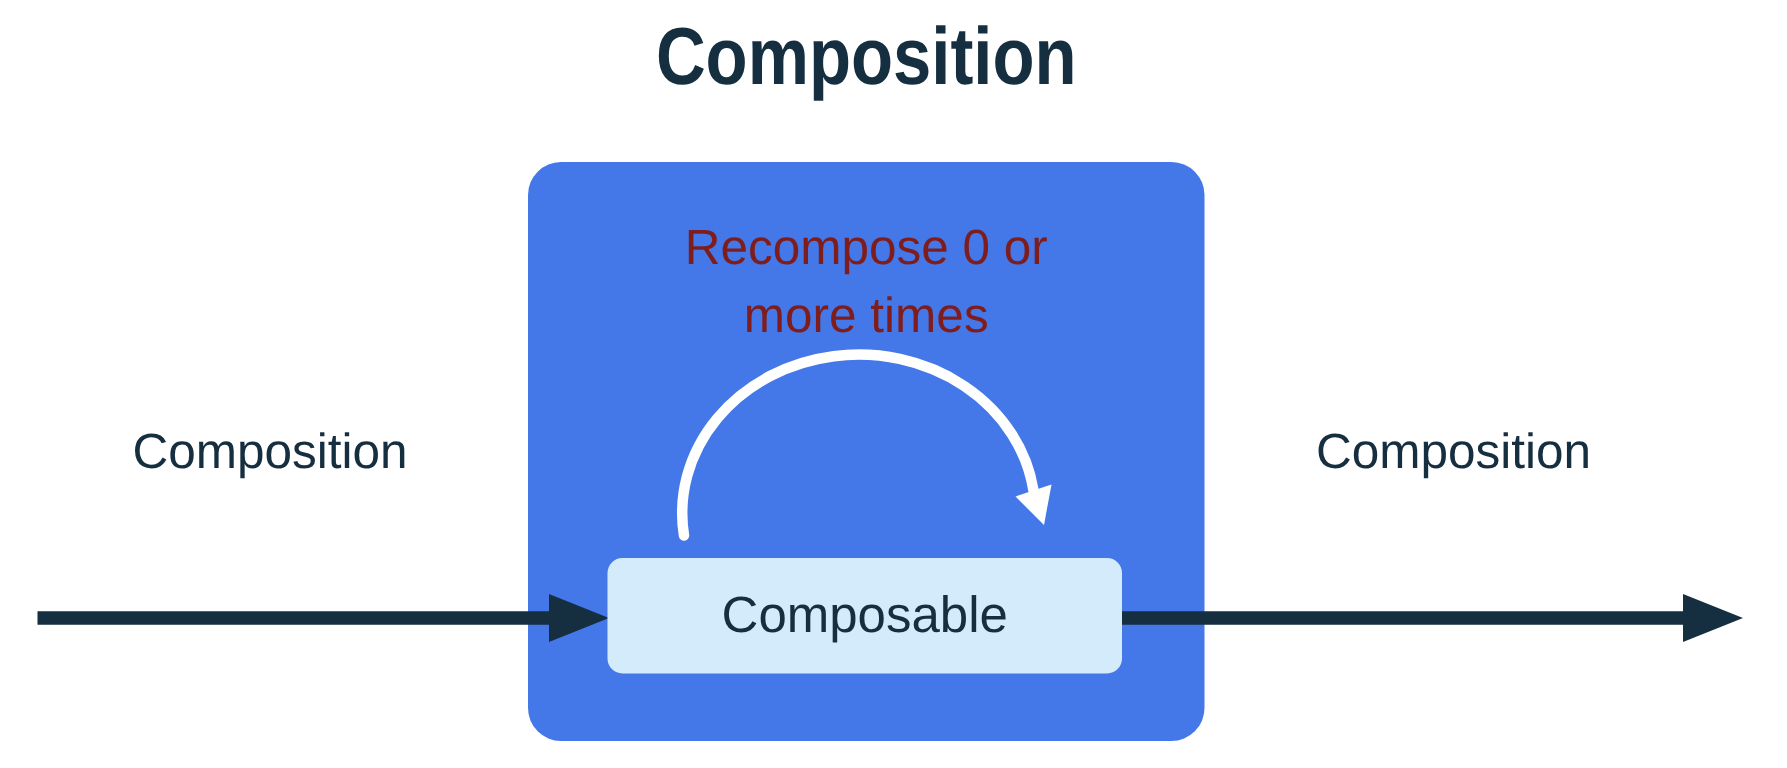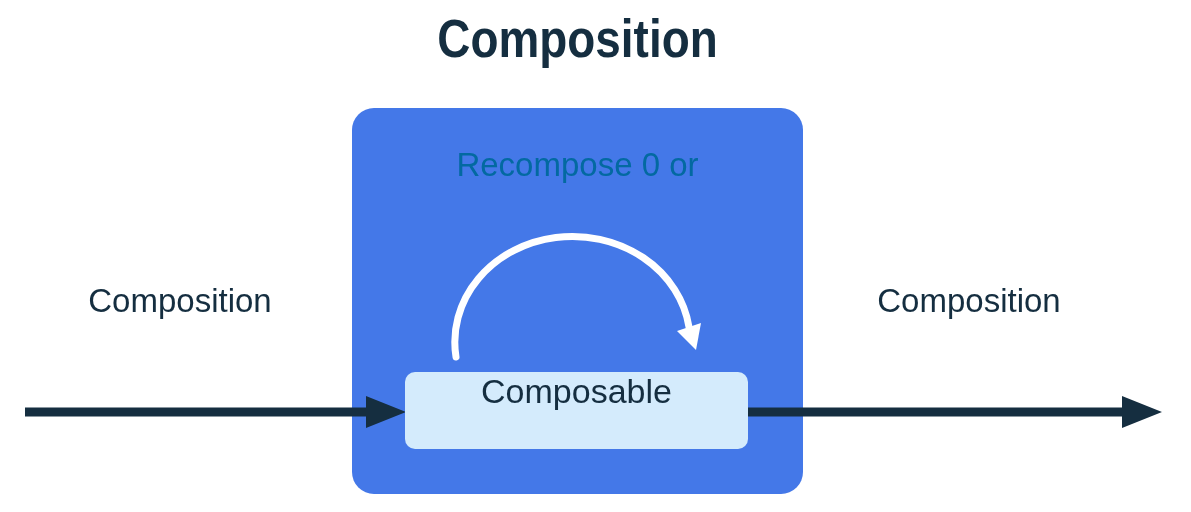--- a/index.html
+++ b/index.html
@@ -57,36 +57,37 @@
   .ink-fill   { fill: var(--ink); }
   .arc-stroke { stroke: #FFFFFF; stroke-width: 7; fill: none; stroke-linecap: round; }
   .arc-fill   { fill: #FFFFFF; }
 
   .recompose-label {
     position: absolute;
     left: 352px;
     top: 142px;
     width: 451px;
     text-align: center;
-    color: #0369a1;
+    color: #7f1d1d;
     font-size: 33px;
     line-height: 45px;
     z-index: 4;
   }
   .recompose-label span { display: block; }
 
   .composable-box {
     position: absolute;
     left: 405px;
     top: 372px;
     width: 343px;
     height: 77px;
     background: var(--box-light);
     border-radius: 10px;
     display: flex;
+    align-items: center;
     justify-content: center;
     z-index: 3;
   }
   .composable-box span {
     color: var(--ink);
     font-size: 34px;
   }
 
   .side-label {
     position: absolute;
@@ -118,20 +119,21 @@
 
     <line class="ink-stroke" x1="748" y1="412" x2="1124" y2="412"></line>
     <polygon class="ink-fill" points="1122,396 1122,428 1162,412"></polygon>
 
     <path class="arc-stroke" d="M 456 357 A 117 105 0 0 1 689 327"></path>
     <polygon class="arc-fill" points="701,323 677,331 696,350"></polygon>
   </svg>
 
   <div class="recompose-label">
     <span>Recompose 0 or</span>
+    <span>more times</span>
   </div>
 
   <div class="composable-box">
     <span>Composable</span>
   </div>
 
   <div class="side-label left">
     <span>Composition</span>
   </div>
 

